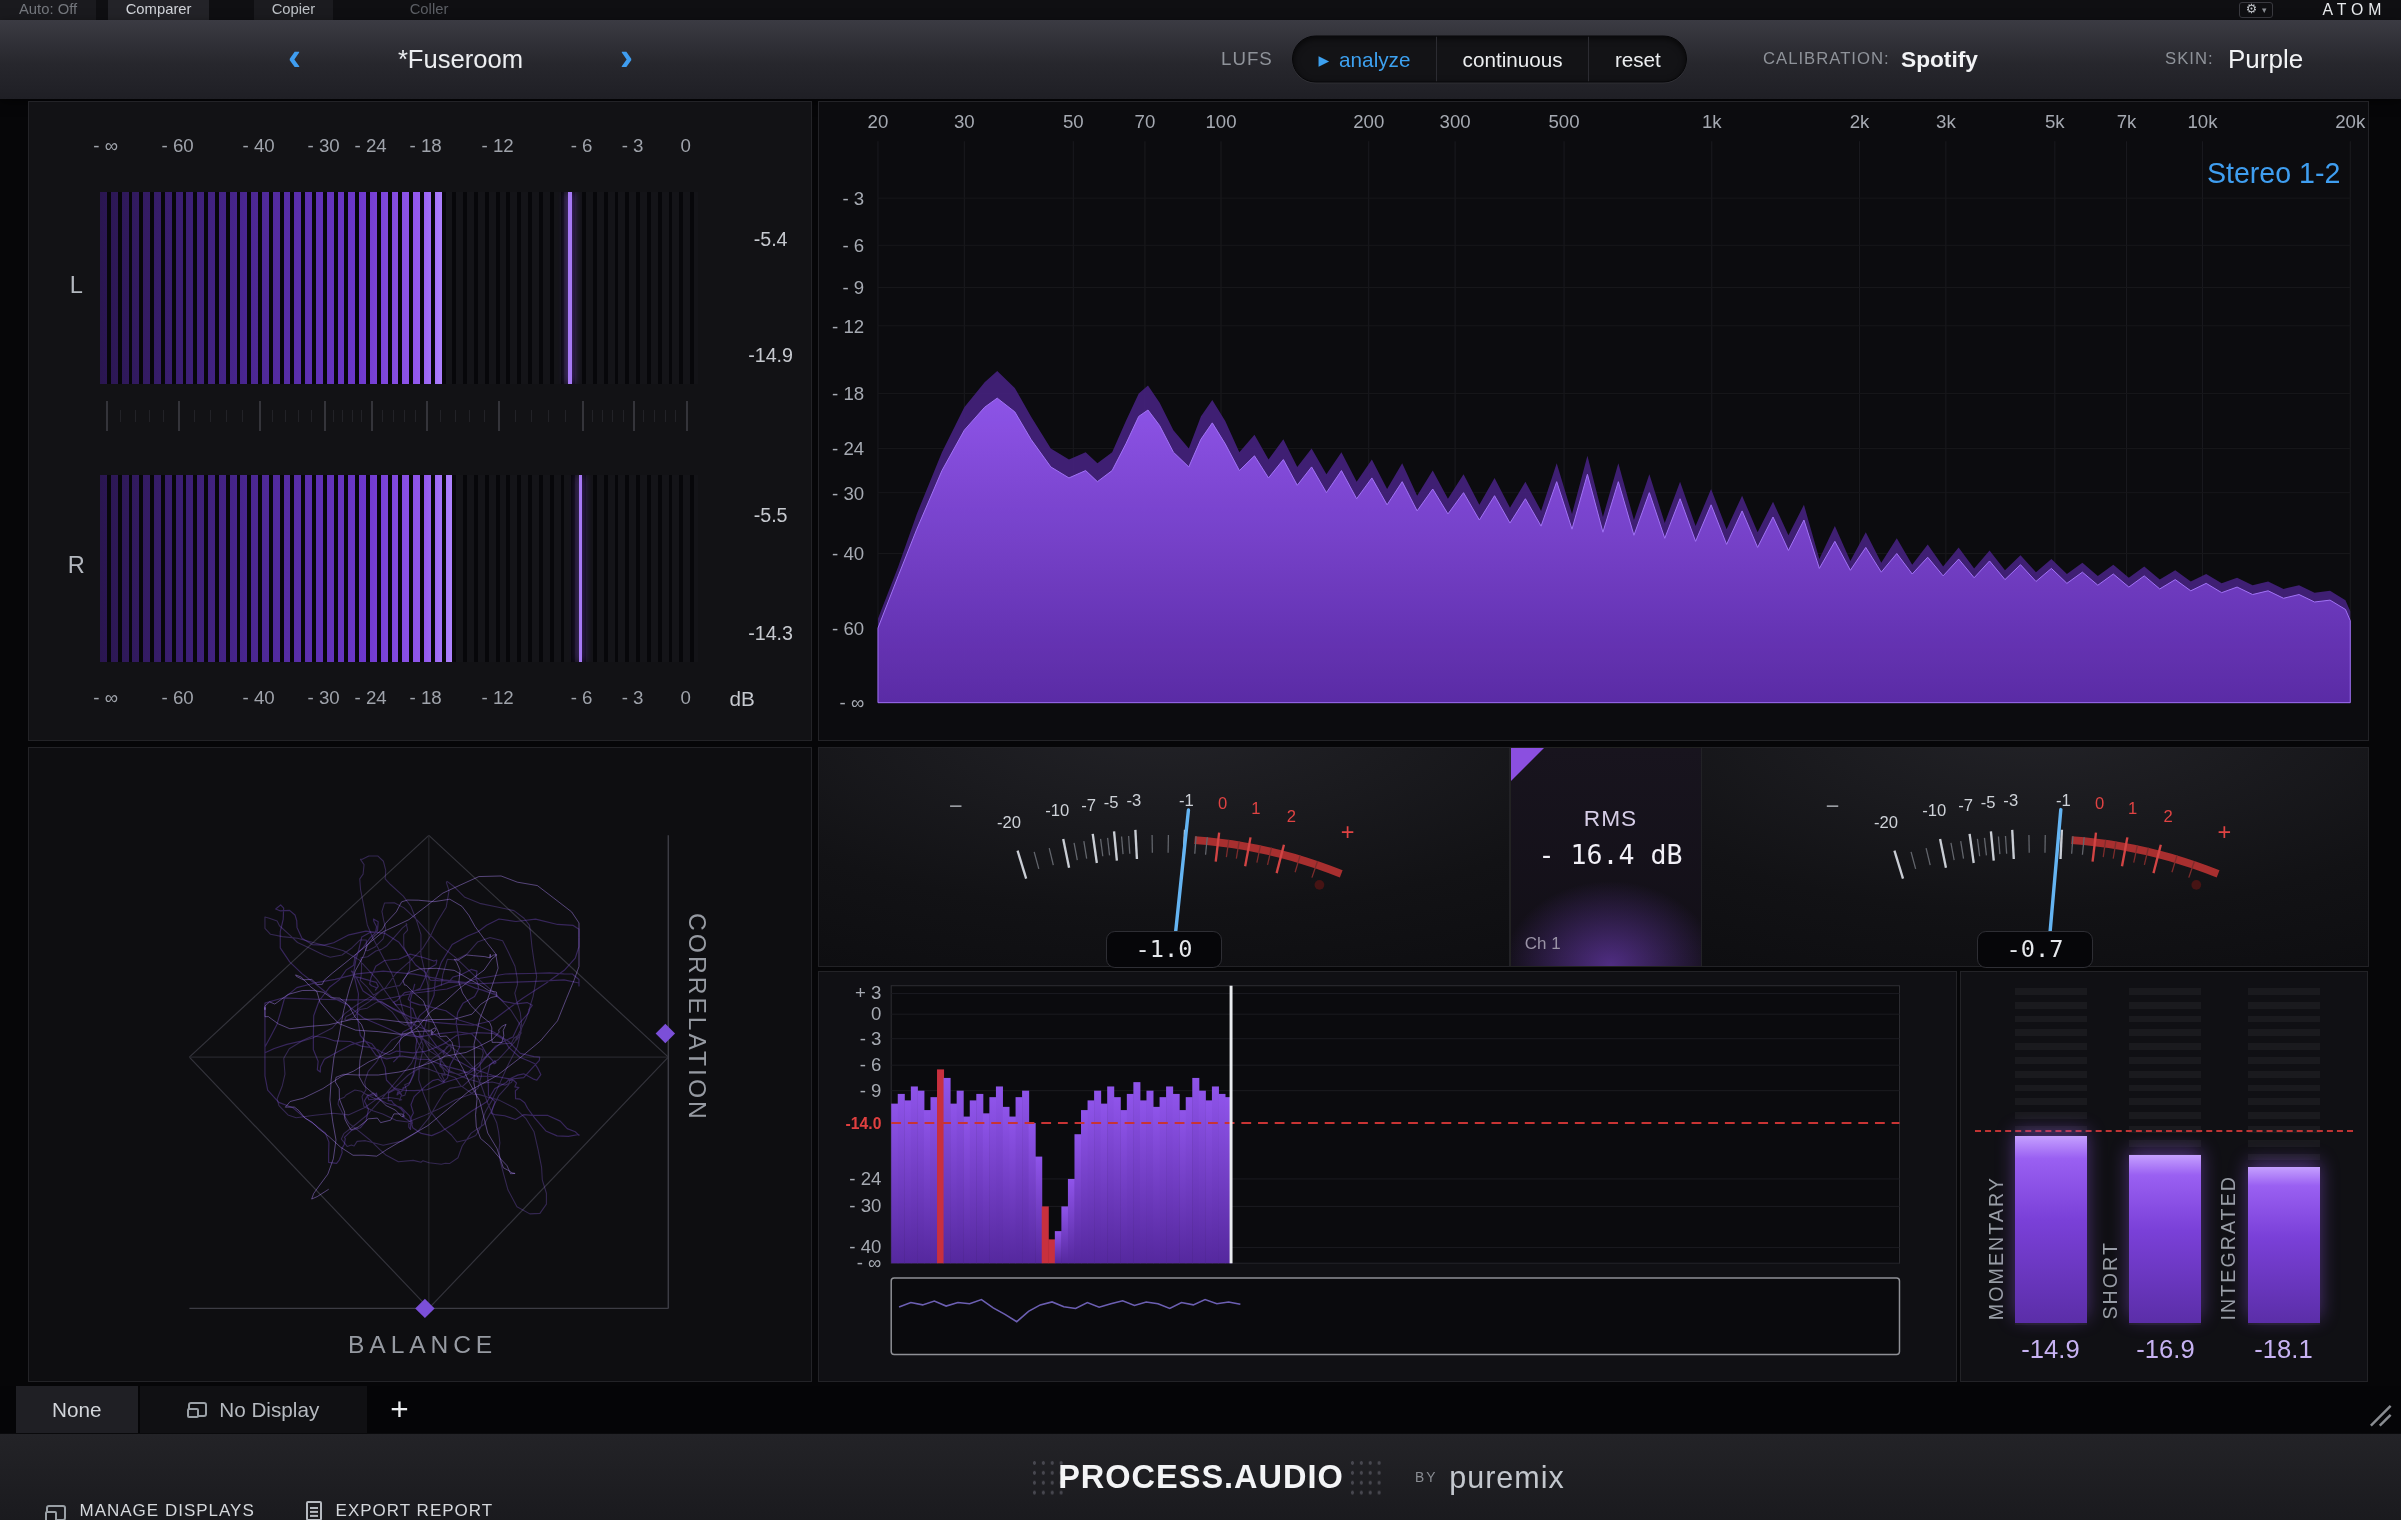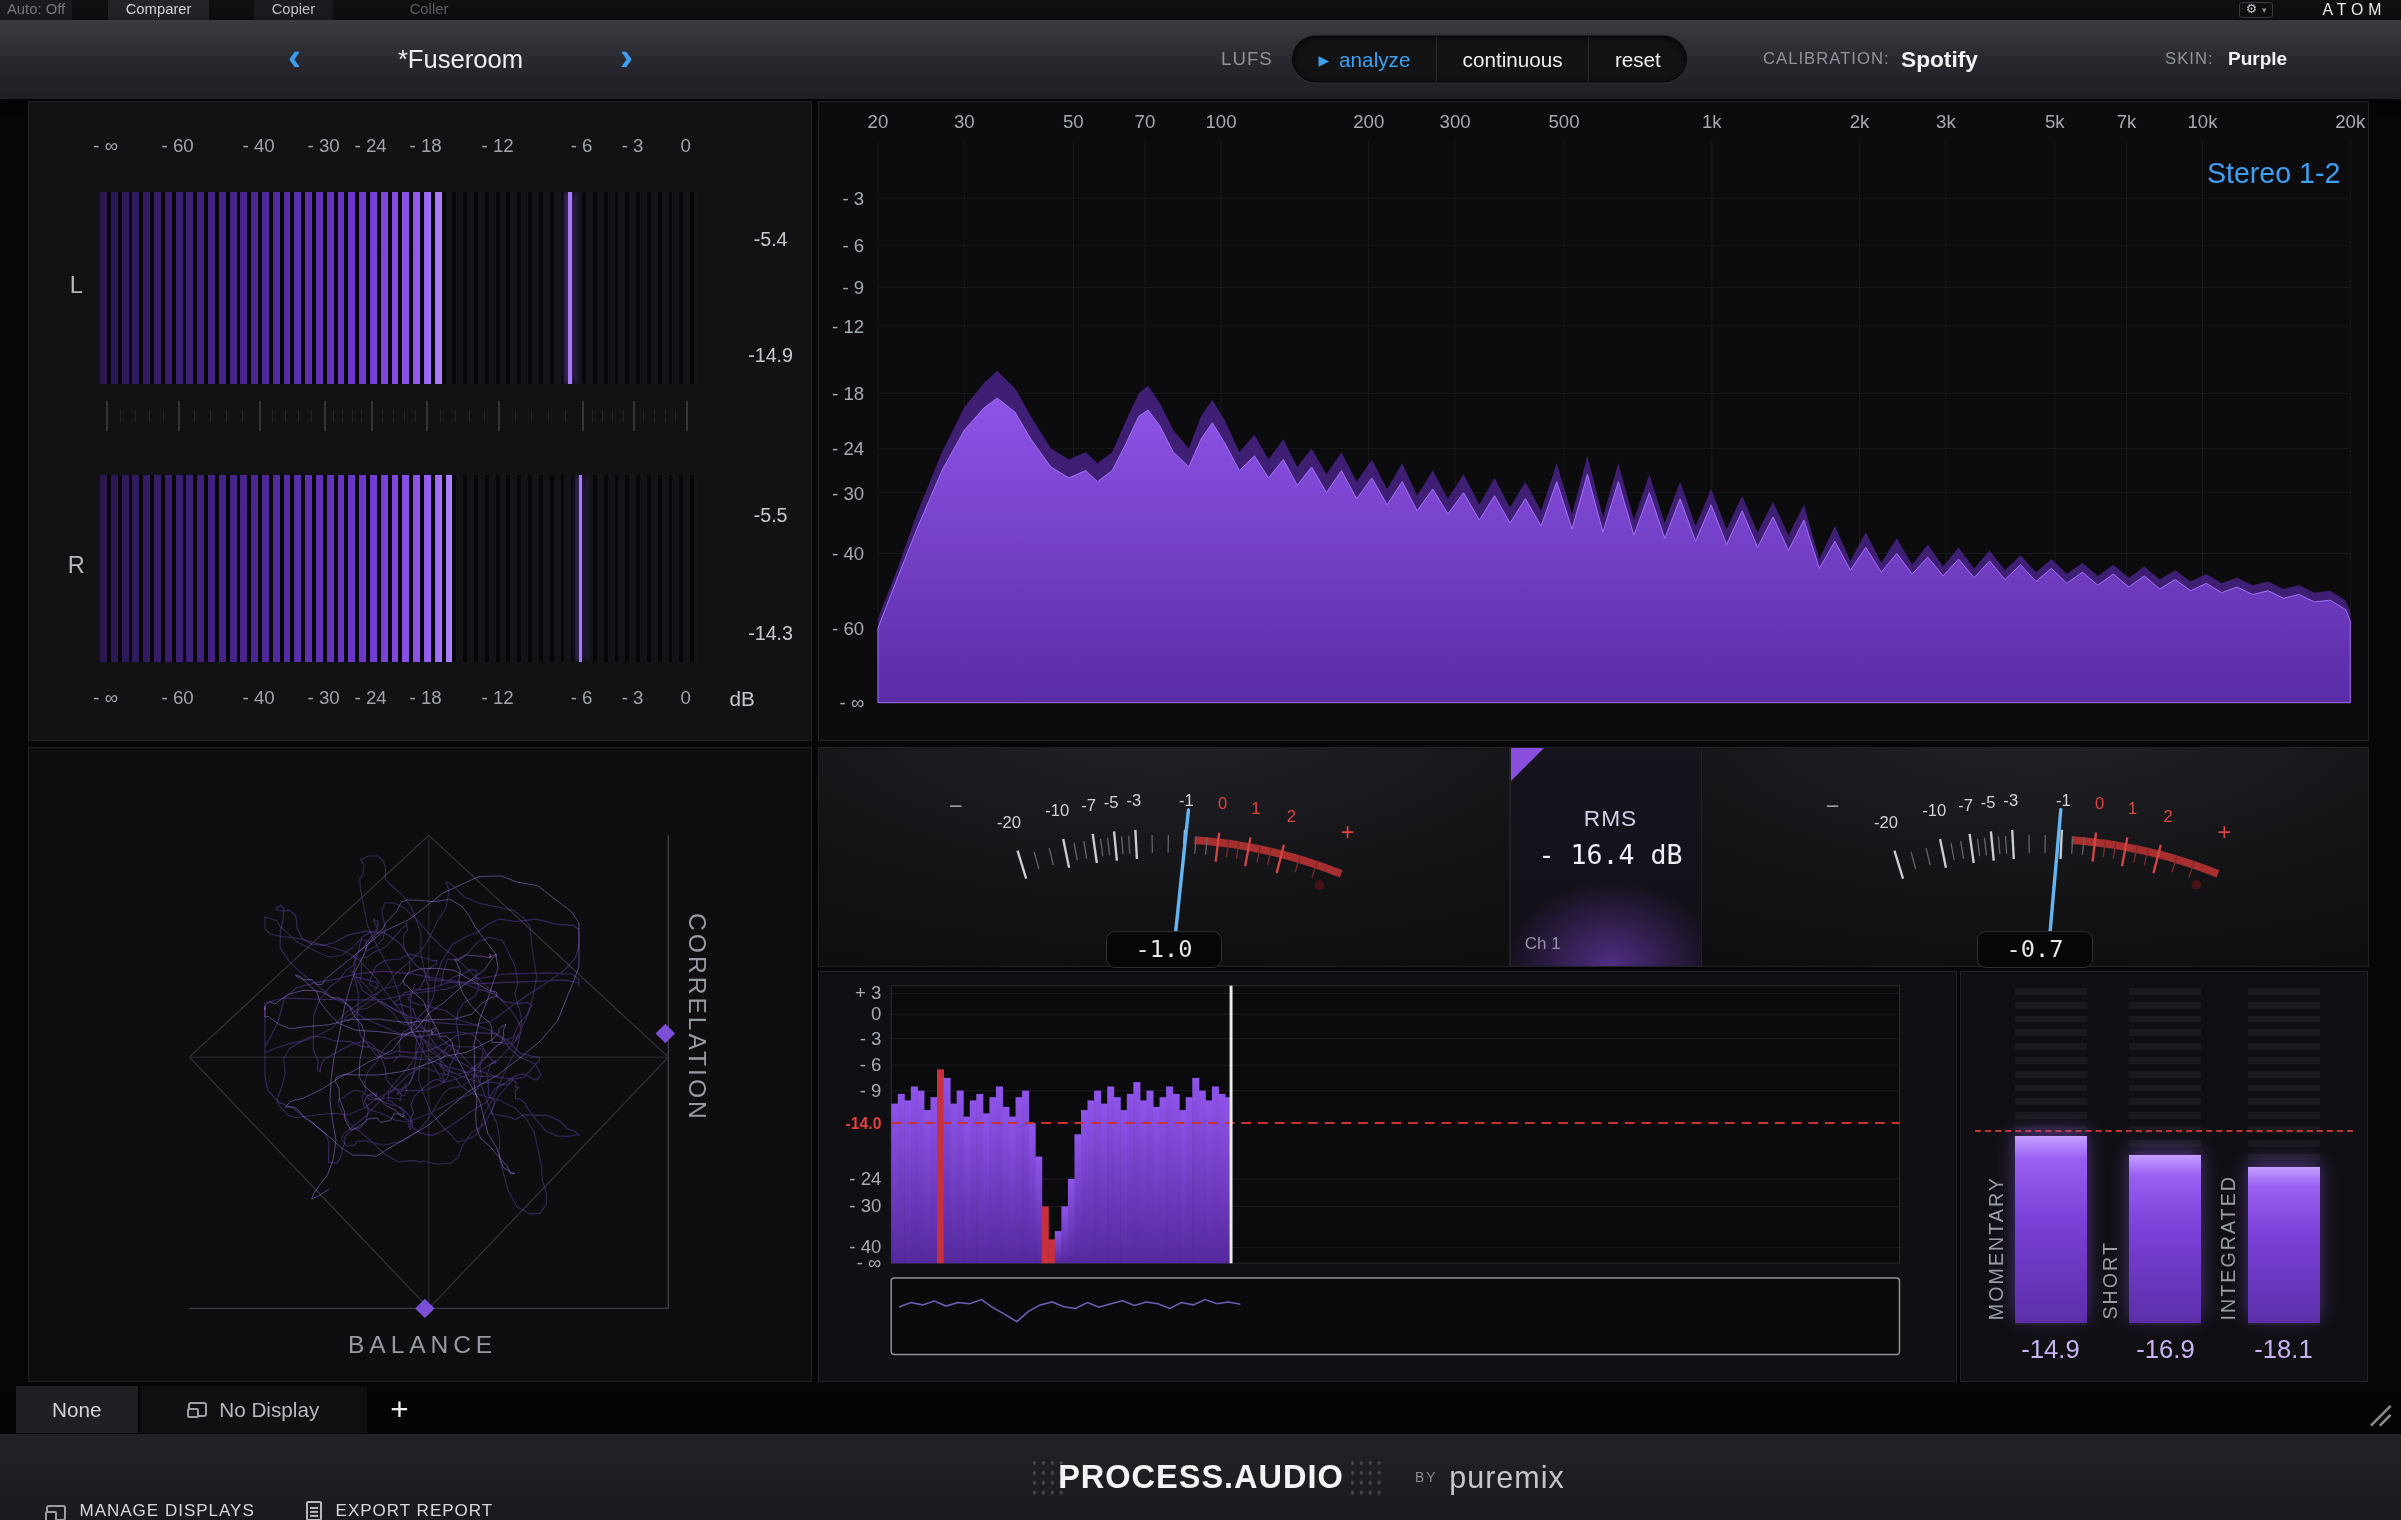--- a/index.html
+++ b/index.html
@@ -2,21 +2,21 @@
 <html><head>
 <meta charset="utf-8">
 <style>
   *{margin:0;padding:0;box-sizing:border-box}
   html,body{background:#020204}
   #app{position:relative;width:2402px;height:1521px;background:#060608;font-family:"Liberation Sans",sans-serif;color:#d5d7db;overflow:hidden}
   svg{display:block;width:100%;height:100%}
 
   
   #topbar{position:absolute;left:0;top:0;width:2402px;height:19.7px;background:#0f0f12;font-size:14.8px;color:#9a9da3}
-  .tb-auto{position:absolute;left:0;top:0;height:19.7px;line-height:19.7px;padding:0 7px;background:#1a1a1e;color:#74777d}
+  .tb-auto{position:absolute;left:0;top:0;height:19.7px;line-height:19.7px;padding:0 19px;background:#1a1a1e;color:#74777d}
   .tb-tab{position:absolute;top:0;height:19.7px;line-height:19.7px;padding:0 17.7px}
   .tb-t1{left:108px;background:#232328;color:#d0d3d8}
   .tb-t2{left:254px;background:#1b1b1f;color:#bcc0c5}
   .tb-t3{left:392px;color:#5c5f65}
   .tb-right{position:absolute;right:0;top:0;height:19.7px;display:flex;align-items:center;padding-right:15.8px}
   .gear-btn{display:flex;align-items:center;gap:4.9px;border:1px solid #3a3a40;border-radius:3px;padding:0 5.9px;height:16.7px}
   .gear{font-size:12.8px;color:#c0c3c8;line-height:1}
   .gear-dd{font-size:8.9px;color:#8a8d93}
   .atom{font-size:15.8px;color:#e8eaed;letter-spacing:4.9px;margin-left:49px}
 
@@ -29,21 +29,21 @@
   .preset{font-size:25.6px;color:#eceef1}
   .lufs-label{position:absolute;left:1221px;top:50%;transform:translateY(-50%);font-size:18.7px;color:#8f939a;letter-spacing:1px}
   .lufs-group{position:absolute;left:1292px;top:50%;transform:translateY(-50%);height:47px;display:flex;align-items:stretch;background:#131316;border:1px solid #060608;border-radius:25.6px;box-shadow:inset 0 2px 6.9px rgba(0,0,0,.65),0 1px 0 rgba(255,255,255,.06);overflow:hidden}
   .lufs-group button{background:transparent;border:none;color:#eceef0;font-size:20.7px;padding:0 25.6px;display:flex;align-items:center;gap:9.9px;font-family:"Liberation Sans",sans-serif}
   .btn-analyze{color:#3da1f0 !important}
   .play-ico{font-size:13.8px}
   .btn-cont,.btn-reset{border-left:1px solid #2c2c32 !important}
   .cal-label{position:absolute;left:1763px;top:50%;transform:translateY(-50%);font-size:16.7px;color:#8f939a;letter-spacing:1px}
   .cal-val{position:absolute;left:1901px;top:50%;transform:translateY(-50%);font-size:22.7px;color:#f2f3f5;font-weight:bold}
   .skin-label{position:absolute;left:2165px;top:50%;transform:translateY(-50%);font-size:16.7px;color:#8f939a;letter-spacing:1px}
-  .skin-val{position:absolute;left:2228px;top:50%;transform:translateY(-50%);font-size:19px;color:#f2f3f5;font-weight:bold}
+  .skin-val{position:absolute;left:2228px;top:50%;transform:translateY(-50%);font-size:26px;color:#f2f3f5;font-weight:normal}
 
   
   .panel{position:absolute;background:#121215;border:1px solid #232327}
   #panel-levels{left:27.6px;top:101px;width:784px;height:640px}
   #panel-spectrum{left:818px;top:101px;width:1551px;height:640px;background:#0c0c0f}
   #panel-gonio{left:27.6px;top:747px;width:784px;height:635px;background:#0e0e11}
   #panel-history{left:818px;top:971px;width:1139px;height:411px;background:#101014}
   #panel-bars{left:1960px;top:971px;width:408px;height:411px;background:#101014}
 
   

